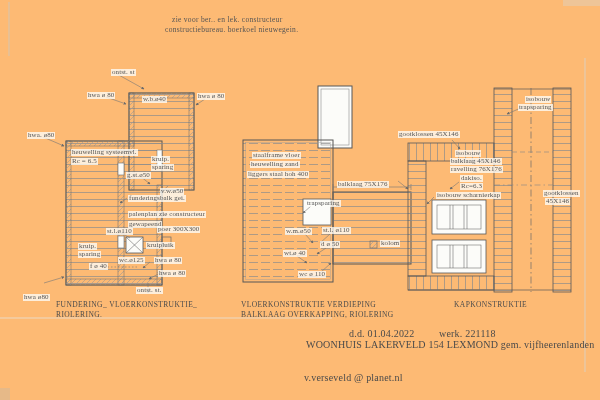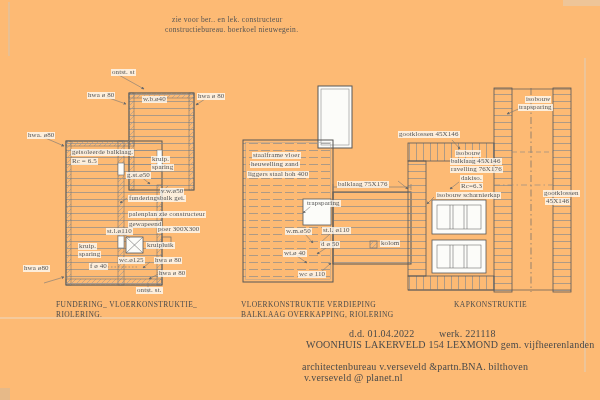--- a/index.html
+++ b/index.html
@@ -167,39 +167,39 @@
   </svg>
 
   <div class="note" style="left:172px;top:16px">zie voor ber.. en lek. constructeur</div>
   <div class="note" style="left:165px;top:26px">constructiebureau. boerkoel nieuwegein.</div>
 
   <div class="lbl" style="left:111px;top:69px">ontst. st</div>
   <div class="lbl" style="left:87px;top:92px">hwa ø 80</div>
   <div class="lbl" style="left:142px;top:96px">w.b.ø40</div>
   <div class="lbl" style="left:197px;top:93px">hwa ø 80</div>
   <div class="lbl" style="left:27px;top:132px">hwa. ø80</div>
-  <div class="lbl" style="left:71px;top:149px">geisoleerde balklaag.</div>
+  <div class="lbl" style="left:71px;top:149px">heuwelling systeemvl.</div>
   <div class="lbl" style="left:71px;top:158px">Rc = 6.5</div>
   <div class="lbl" style="left:151px;top:156px">kruip.</div>
   <div class="lbl" style="left:151px;top:164px">sparing</div>
   <div class="lbl" style="left:126px;top:172px">g.st.ø50</div>
   <div class="lbl" style="left:160px;top:188px">v.w.ø50</div>
   <div class="lbl" style="left:128px;top:195px">funderingsbalk gei.</div>
   <div class="lbl" style="left:128px;top:221px">gewapeend</div>
   <div class="lbl" style="left:128px;top:211px">palenplan zie constructeur</div>
   <div class="lbl" style="left:106px;top:228px">st.l.ø110</div>
   <div class="lbl" style="left:157px;top:226px">poer 300X300</div>
   <div class="lbl" style="left:78px;top:243px">kruip.</div>
   <div class="lbl" style="left:78px;top:251px">sparing</div>
   <div class="lbl" style="left:146px;top:242px">kruipluik</div>
   <div class="lbl" style="left:118px;top:257px">wc.ø125</div>
   <div class="lbl" style="left:89px;top:263px">f ø 40</div>
   <div class="lbl" style="left:154px;top:257px">hwa ø 80</div>
   <div class="lbl" style="left:158px;top:270px">hwa ø 80</div>
-  <div class="lbl" style="left:23px;top:265px">hwa ø80</div>
+  <div class="lbl" style="left:23px;top:294px">hwa ø80</div>
   <div class="lbl" style="left:136px;top:287px">ontst. st.</div>
 
   <div class="lbl" style="left:252px;top:152px">staalframe vloer</div>
   <div class="lbl" style="left:250px;top:161px">heuwelling zand</div>
   <div class="lbl" style="left:247px;top:171px">liggers staal hoh 400</div>
   <div class="lbl" style="left:337px;top:181px">balklaag 75X176</div>
   <div class="lbl" style="left:306px;top:200px">trapsparing</div>
   <div class="lbl" style="left:285px;top:228px">w.m.ø50</div>
   <div class="lbl" style="left:322px;top:227px">st.l. ø110</div>
   <div class="lbl" style="left:320px;top:241px">d ø 50</div>
@@ -221,16 +221,15 @@
 
   <div class="cap" style="left:56px;top:301px">FUNDERING_ VLOERKONSTRUKTIE_</div>
   <div class="cap" style="left:56px;top:311px">RIOLERING.</div>
   <div class="cap" style="left:241px;top:301px">VLOERKONSTRUKTIE VERDIEPING</div>
   <div class="cap" style="left:241px;top:311px">BALKLAAG OVERKAPPING, RIOLERING</div>
   <div class="cap" style="left:454px;top:301px">KAPKONSTRUKTIE</div>
 
   <div class="tb" style="left:349px;top:328px">d.d. 01.04.2022</div>
   <div class="tb" style="left:439px;top:328px">werk. 221118</div>
   <div class="tb" style="left:306px;top:339px">WOONHUIS LAKERVELD 154 LEXMOND gem. vijfheerenlanden</div>
-  <div class="tb" style="left:302px;top:361px">architectenbureau v.verseveld &amp;partn.BNA. bilthoven</div>
   <div class="tb" style="left:304px;top:372px">v.verseveld @ planet.nl</div>
 
 </div>
 
 </body></html>

